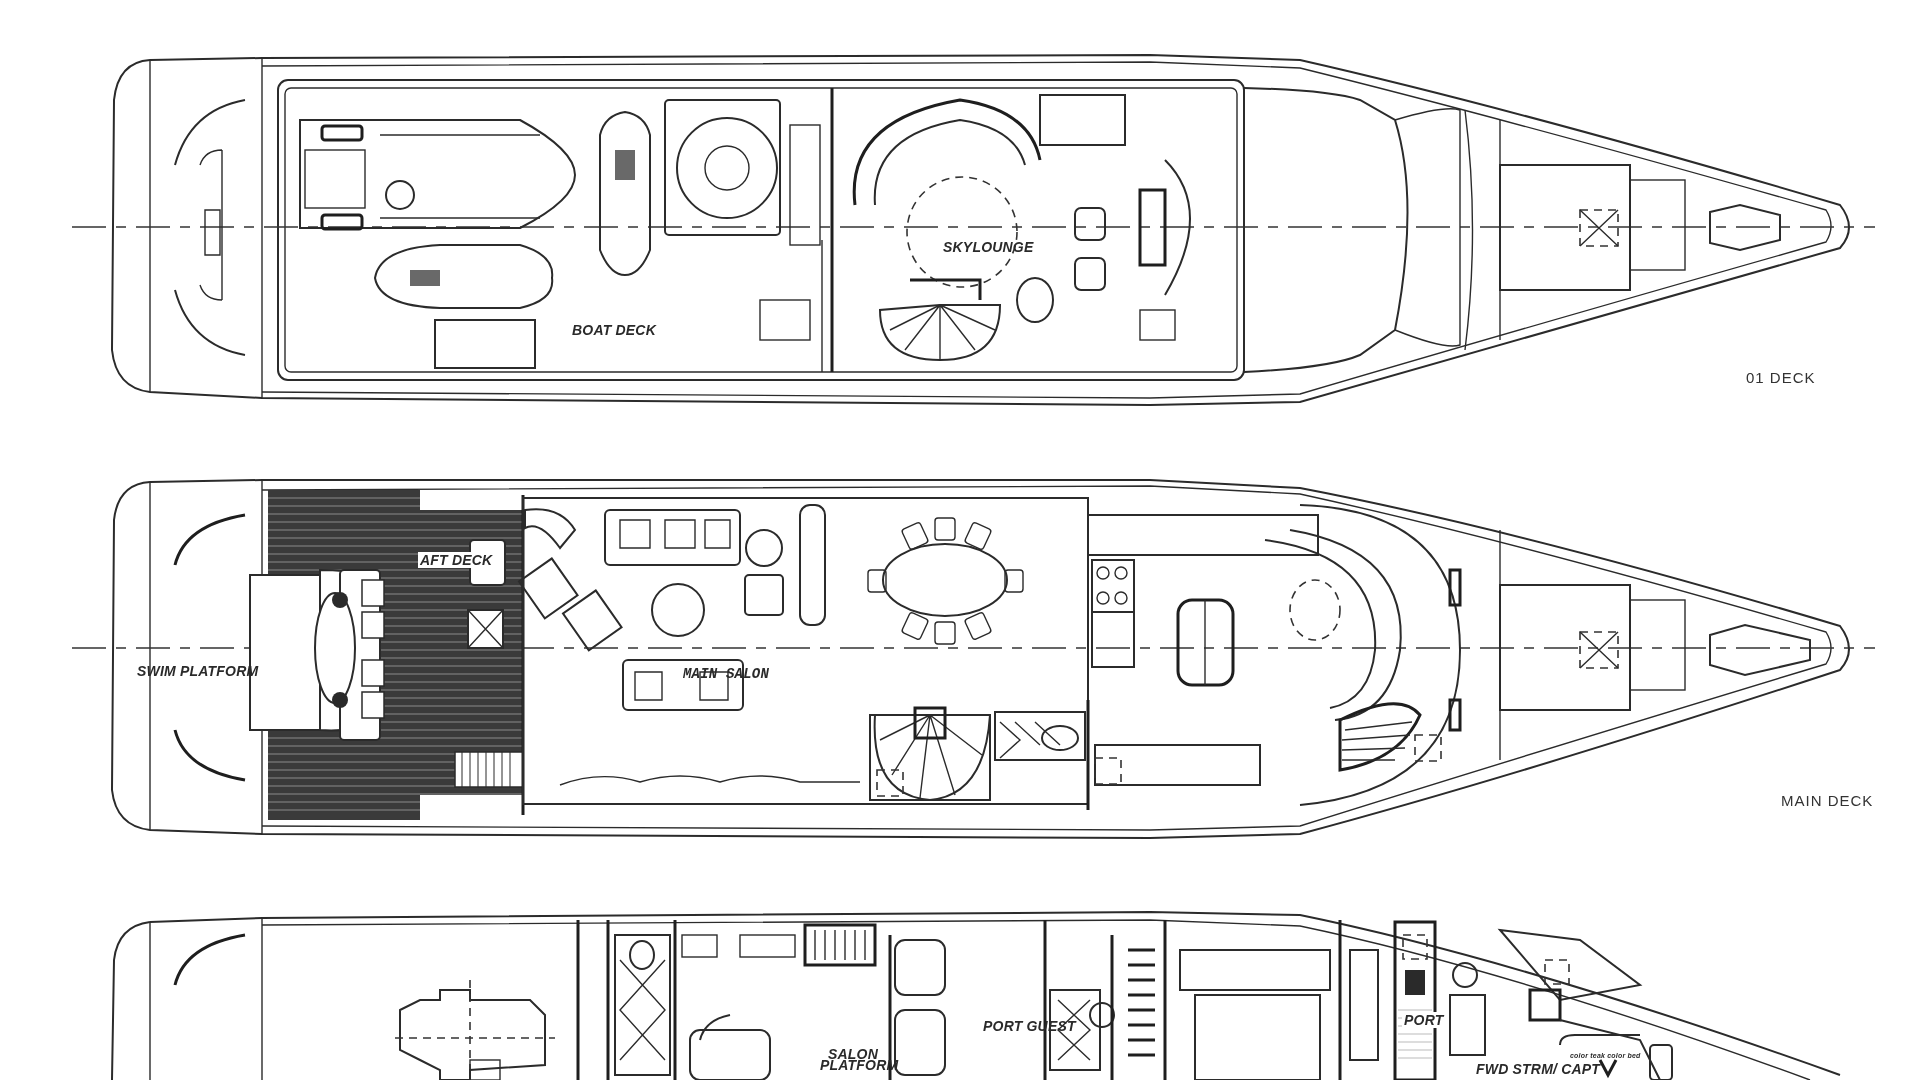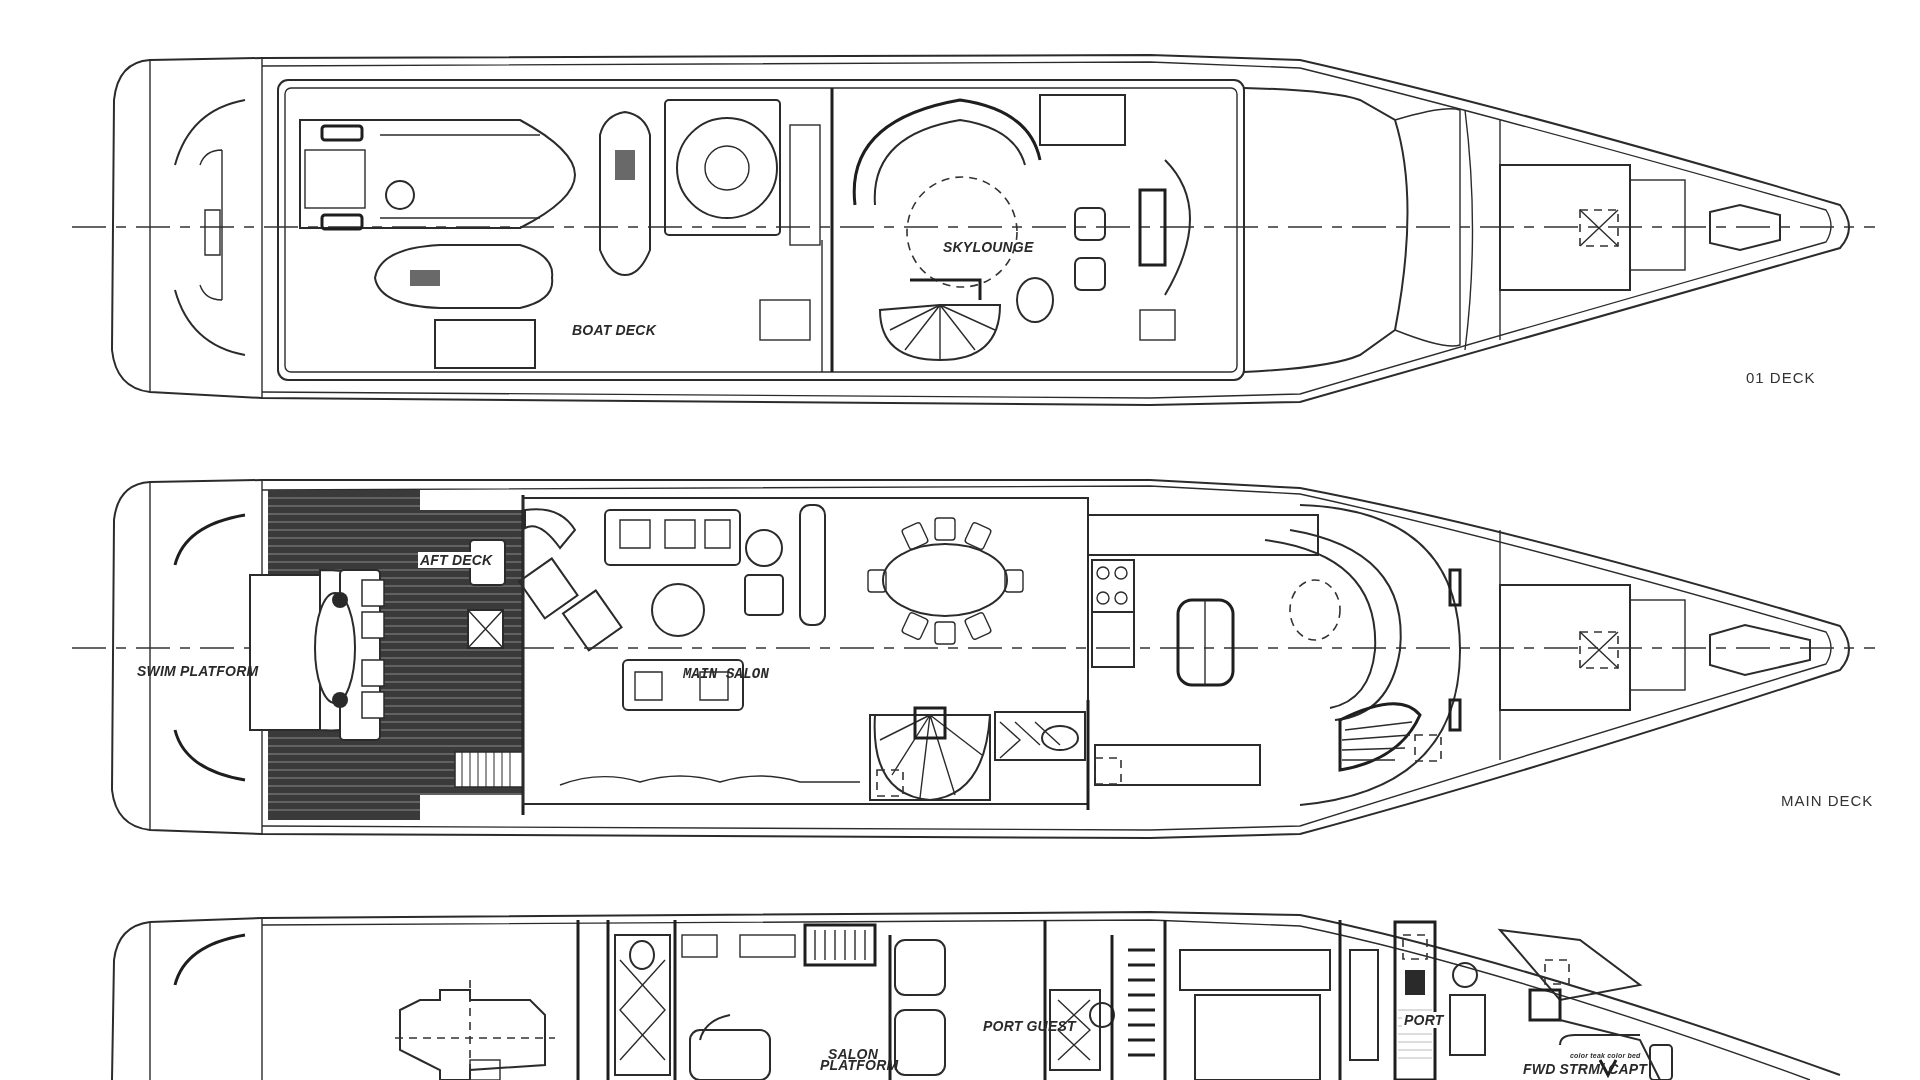--- a/index.html
+++ b/index.html
@@ -278,13 +278,13 @@
 
 <div class="room" style="left:137px;top:663px;">SWIM PLATFORM</div>
 <div class="room inv" style="left:418px;top:552px;">AFT DECK</div>
 <div class="room" style="left:683px;top:666px;font-family:Liberation Mono, monospace;">MAIN SALON</div>
 
 <div class="room" style="left:983px;top:995px;margin-top:23px;">PORT GUEST</div>
 <div class="room" style="left:828px;top:1046px;">SALON</div>
 <div class="room" style="left:820px;top:1057px;">PLATFORM</div>
 <div class="room inv" style="left:1402px;top:1012px;">PORT</div>
 <div class="room" style="left:1570px;top:1052px;font-size:7px;">color teak color bed</div>
-<div class="room" style="left:1523px;top:1061px;">FWD STRM/ CAPT</div>
+<div class="room" style="left:1476px;top:1061px;">FWD STRM/ CAPT</div>
 
 </body></html>

